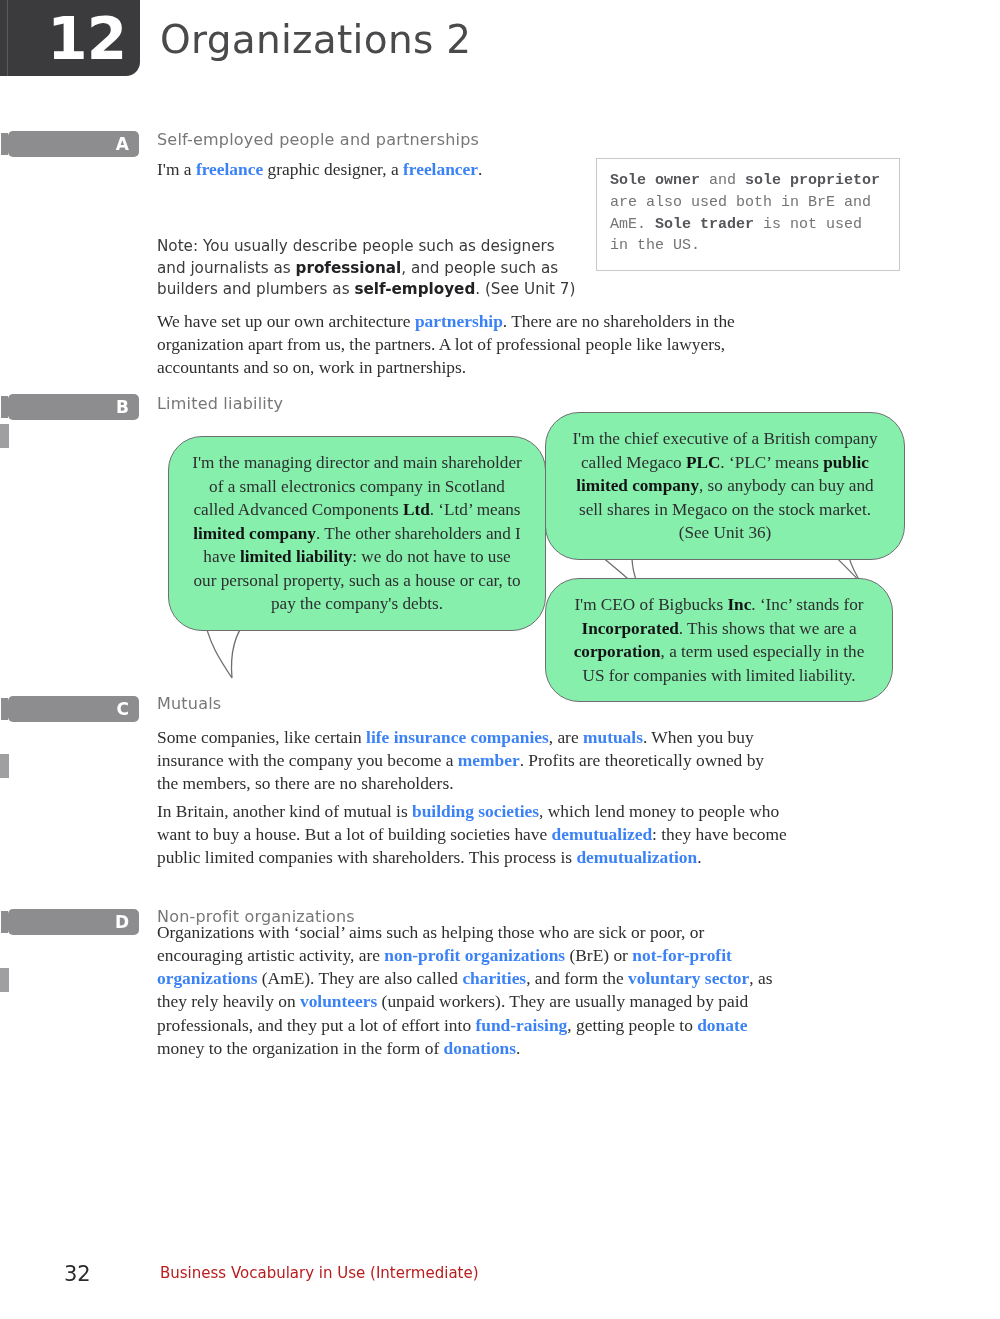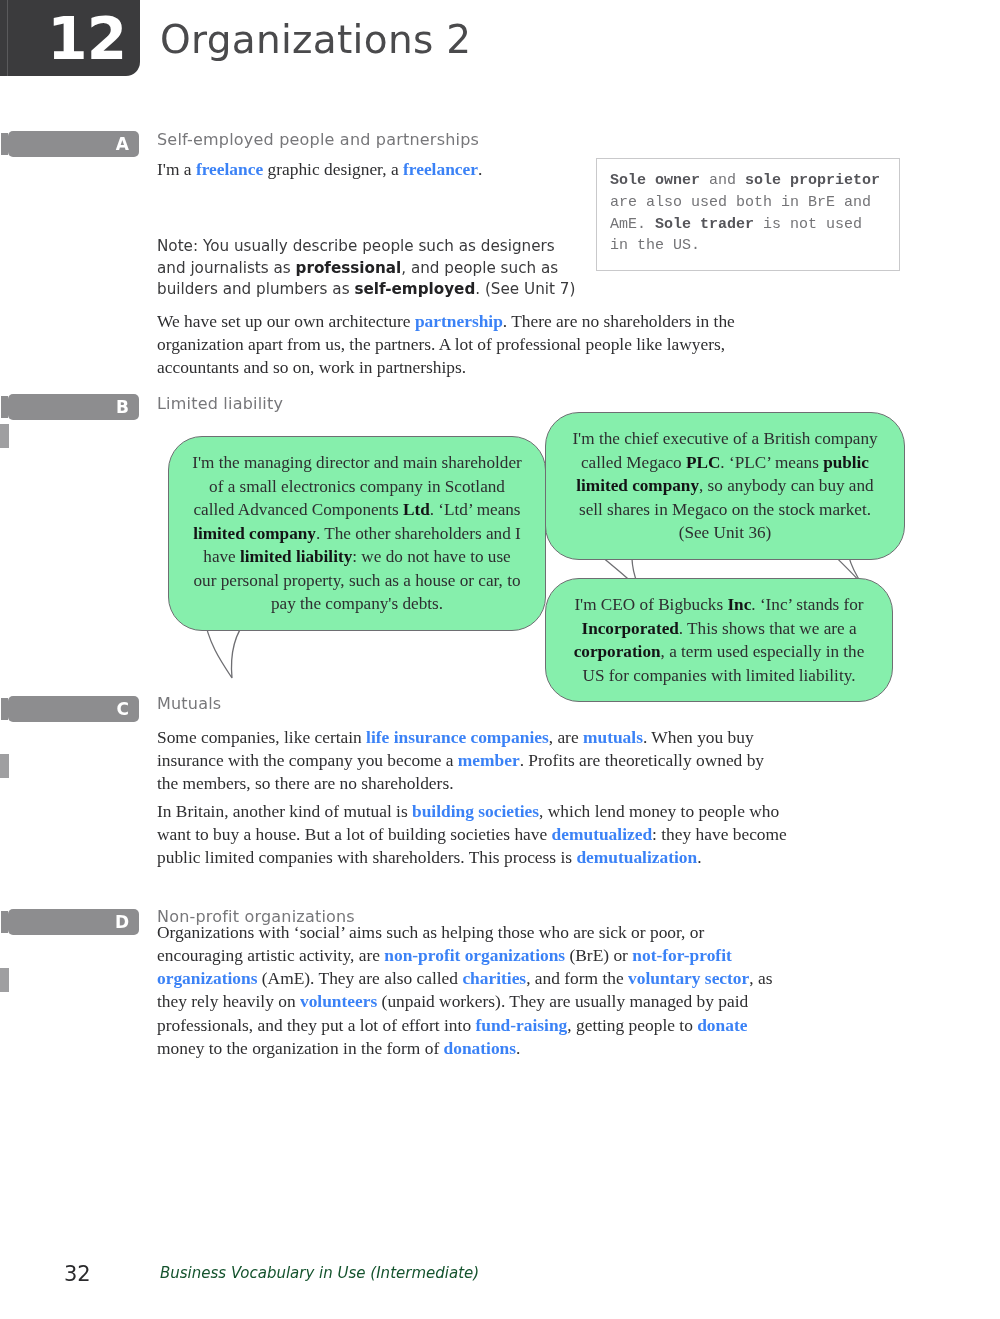--- a/index.html
+++ b/index.html
@@ -175,23 +175,22 @@
     font-family: "DejaVu Sans", sans-serif;
     font-size: 21px;
     font-weight: normal;
     color: #2a2a2c;
   }
   .footer-title {
     position: absolute;
     left: 160px;
     top: 1264px;
     font-family: "DejaVu Sans", sans-serif;
-    font-style: italic;
     font-size: 15px;
-    color: #14532d;
+    color: #b91c1c;
   }
 </style>
 </head>
 <body>
 
 <div class="edge-mark" style="top:424px;height:24px;"></div>
 <div class="edge-mark" style="top:754px;height:24px;"></div>
 <div class="edge-mark" style="top:968px;height:24px;"></div>
 
 <div class="unit-header">

